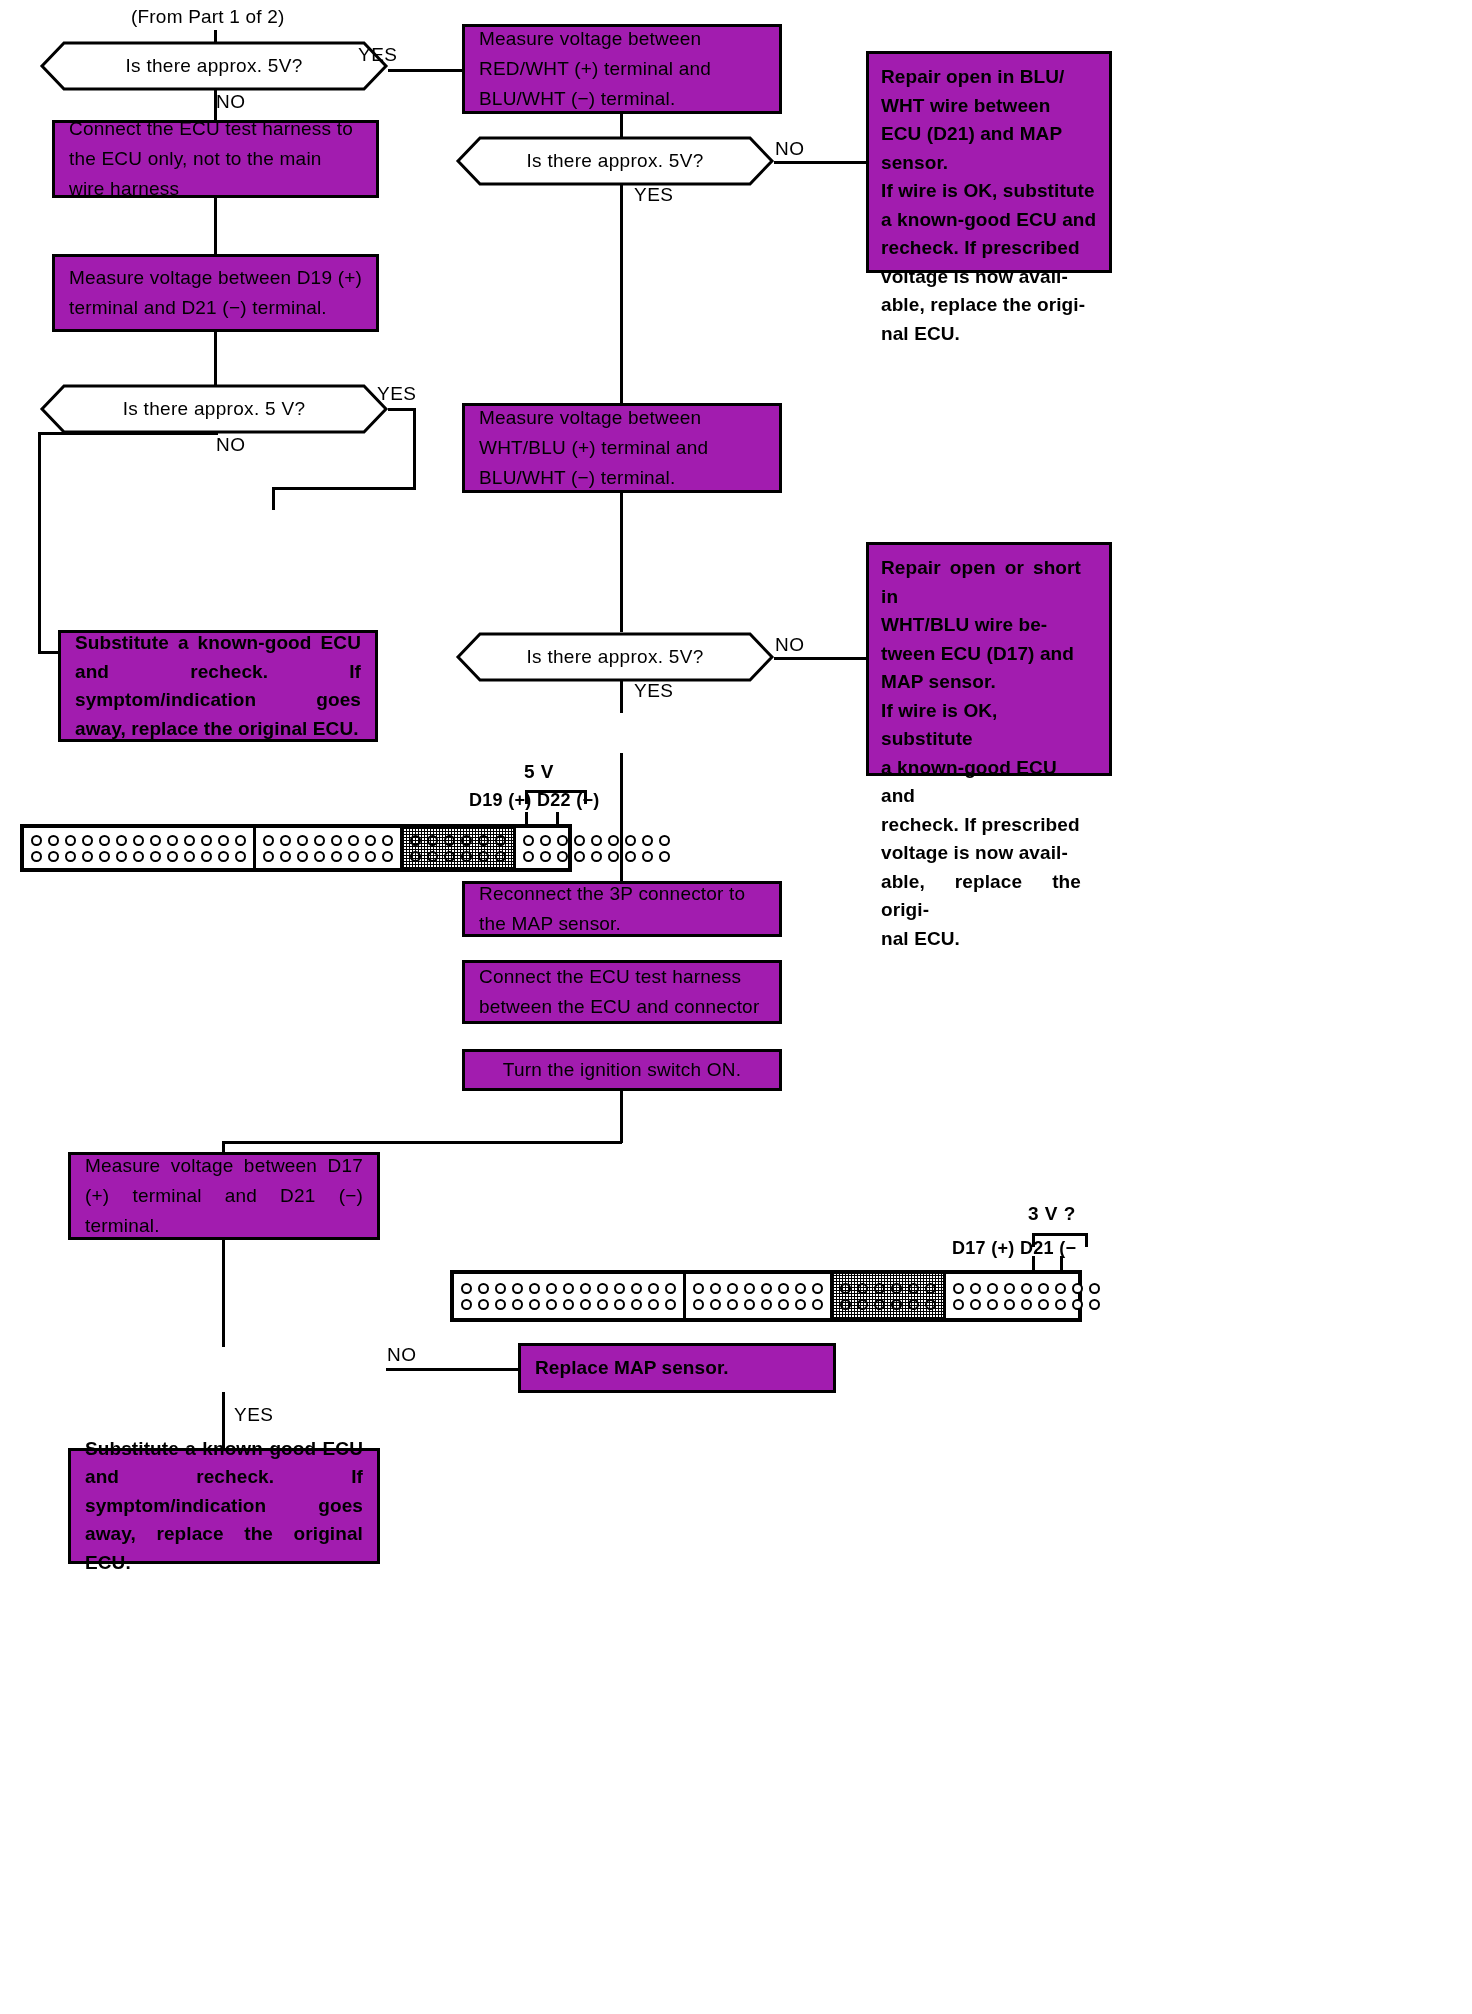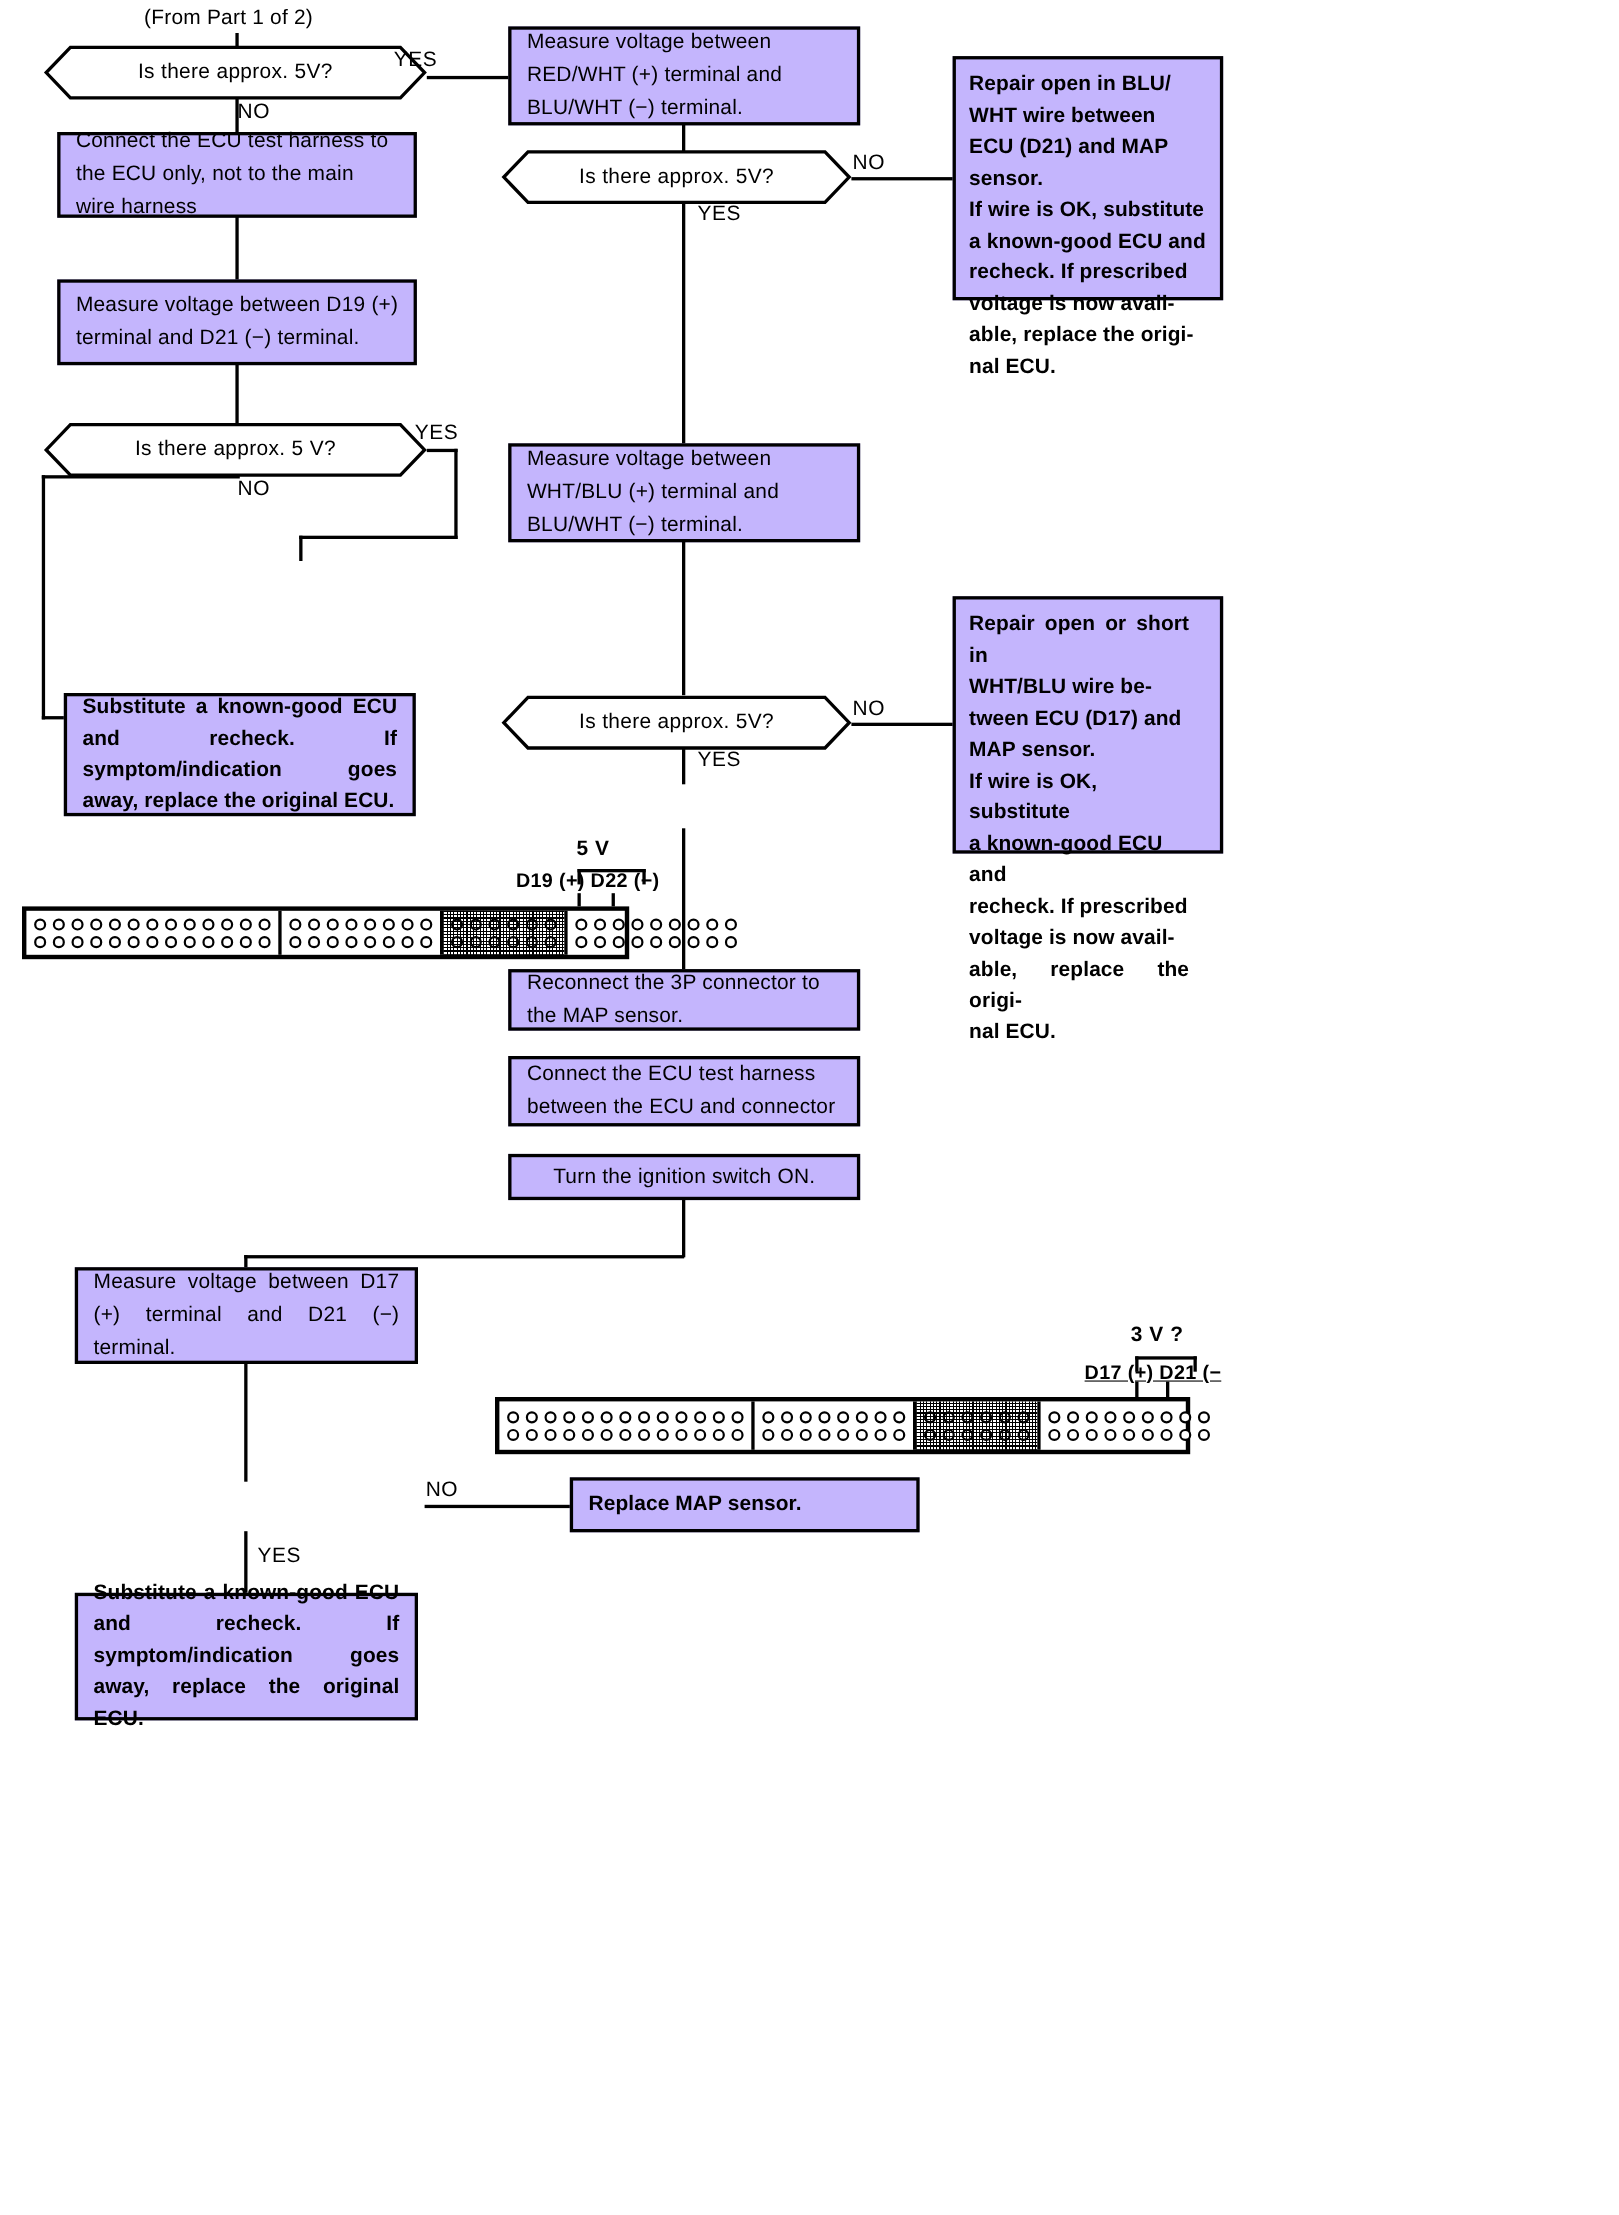--- a/index.html
+++ b/index.html
@@ -1,21 +1,21 @@
 <!DOCTYPE html>
 <html><head>
 <meta charset="utf-8">
 <style>
   html,body{margin:0;padding:0;background:#fff;}
   body{width:1472px;height:2014px;position:relative;
        font-family:"Liberation Sans","DejaVu Sans",sans-serif;color:#000;}
   #stage{position:absolute;left:0;top:0;width:1472px;height:2014px;overflow:hidden;}
 
   
-  .box{position:absolute;border:3px solid #000;background:#c4b5fd;box-sizing:border-box;
+  .box{position:absolute;border:3px solid #000;background:#a21caf;box-sizing:border-box;
        display:flex;align-items:center;}
   .box .txt{padding:0 14px;width:100%;box-sizing:border-box;}
   .proc{font-size:19px;line-height:30px;font-weight:500;letter-spacing:.2px;}
   .proc.just .txt{text-align:justify;text-align-last:left;}
   .bold{font-weight:bold;font-size:19px;line-height:28.5px;letter-spacing:.1px;}
   .bold.just .txt{text-align:justify;text-align-last:left;}
 
   
   .dec{position:absolute;box-sizing:border-box;}
   .dec .hexwrap{position:absolute;inset:0;}
@@ -306,21 +306,21 @@
 
   <div class="box proc just" style="left:68px;top:1152px;width:312px;height:88px;">
     <div class="txt">Measure voltage between D17 (+) terminal and D21 (−) terminal.</div>
   </div>
   <div class="ln lnv" style="left:222px;top:1239px;height:108px;"></div>
 
   <div class="vlabel" style="left:1028px;top:1203px;">3 V ?</div>
   <div class="ln lnh" style="left:1032px;top:1233px;width:56px;"></div>
   <div class="ln lnv" style="left:1032px;top:1233px;height:14px;"></div>
   <div class="ln lnv" style="left:1085px;top:1233px;height:14px;"></div>
-  <div class="plabel" style="left:986px;top:1238px;text-decoration:underline;">D17 (+)   D21 (−</div>
+  <div class="plabel" style="left:952px;top:1238px;">D17 (+)   D21 (−</div>
   <div class="ln lnv" style="left:1032px;top:1256px;height:20px;"></div>
   <div class="ln lnv" style="left:1060px;top:1256px;height:20px;"></div>
 
   <div class="conn" id="conn-bot" style="left:450px;top:1270px;width:632px;height:52px;">
       <div class="csec">
         <div class="crow">
           <div class="pin"></div>
           <div class="pin"></div>
           <div class="pin"></div>
           <div class="pin"></div>

